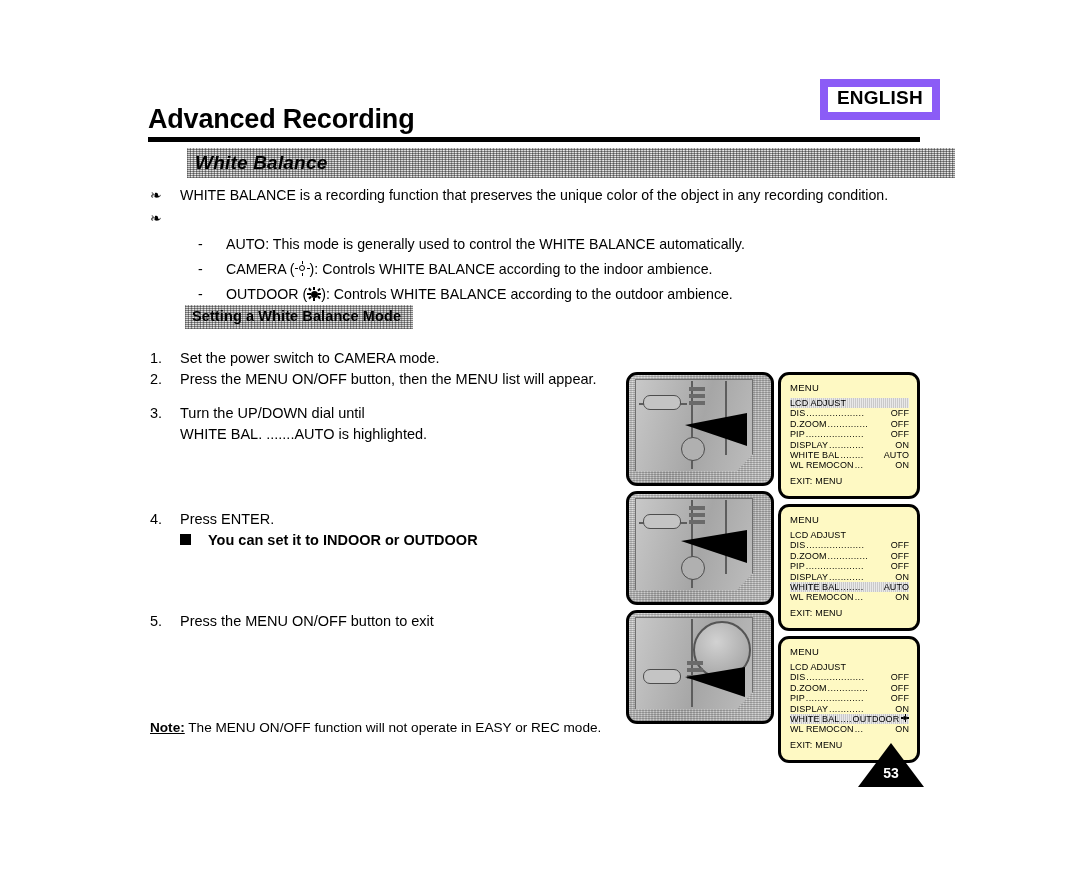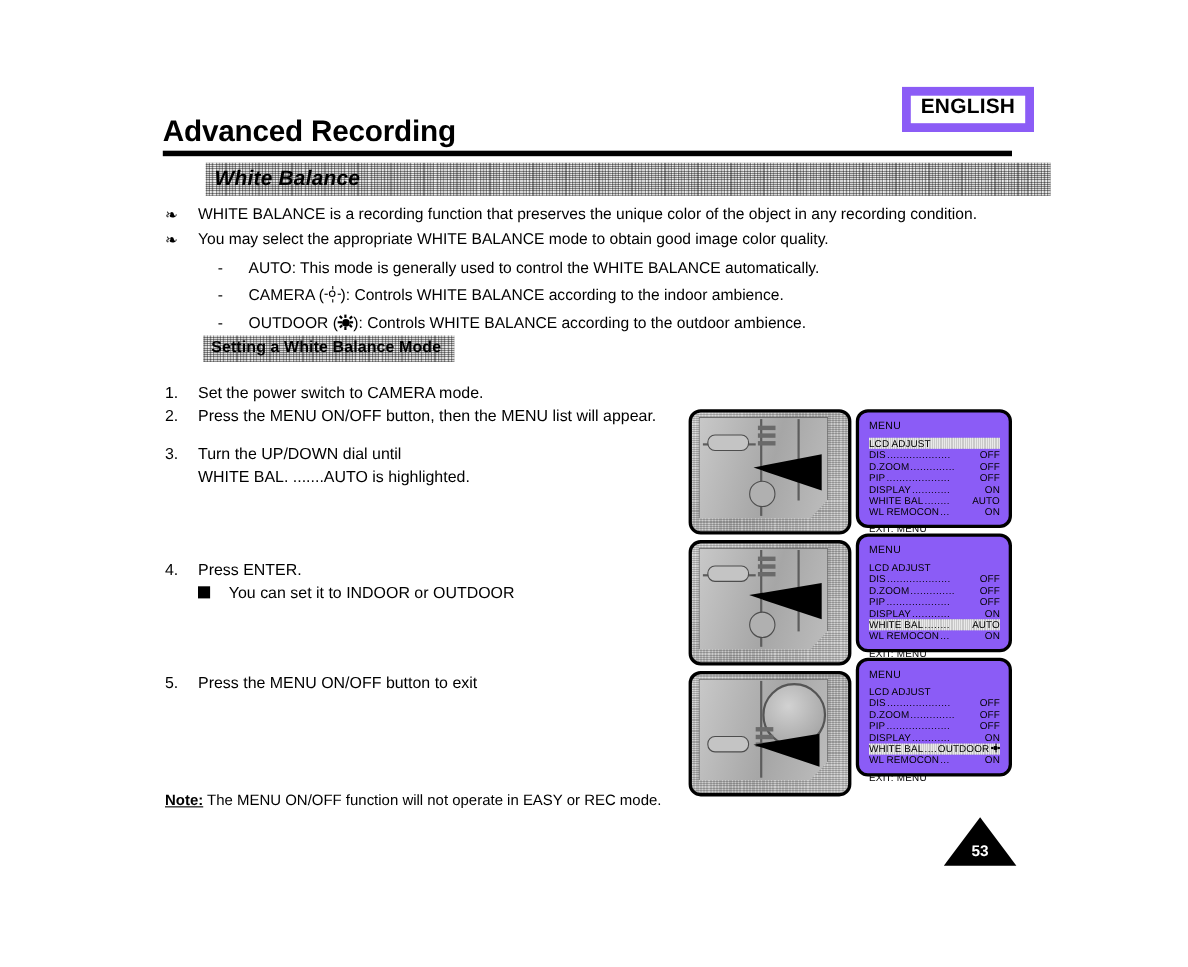--- a/index.html
+++ b/index.html
@@ -86,21 +86,21 @@
   .icn-outdoor .s5{left:1.4px;top:1.4px;width:1.6px;height:3.2px;transform:rotate(-45deg);}
   .icn-outdoor .s6{left:11px;top:9.4px;width:1.6px;height:3.2px;transform:rotate(-45deg);}
   .icn-outdoor .s7{left:11px;top:1.4px;width:1.6px;height:3.2px;transform:rotate(45deg);}
   .icn-outdoor .s8{left:1.4px;top:9.4px;width:1.6px;height:3.2px;transform:rotate(45deg);}
 
   
   .steps{position:absolute;left:150px;top:348px;width:470px;}
   .step{display:flex;align-items:flex-start;}
   .snum{width:30px;flex:0 0 30px;font-size:14.5px;line-height:21px;}
   .stext{font-size:14.5px;line-height:21px;}
-  .sqrow{display:flex;align-items:flex-end;padding-left:30px;}
+  .sqrow{display:flex;align-items:flex-end;padding-left:30px;font-weight:bold;}
   .sq{width:28px;flex:0 0 28px;font-size:14.5px;line-height:21px;}
   .sq b{display:inline-block;width:11px;height:11px;background:#000;}
 
   
   .note{position:absolute;left:150px;top:720px;font-size:13.6px;}
   .note u{font-weight:bold;}
 
   
   .pagenum{position:absolute;left:858px;top:743px;width:66px;height:44px;}
   .pagenum .tri{
@@ -150,22 +150,22 @@
     background:radial-gradient(circle at 40% 35%,#d2d2d2,#9a9a9a);
   }
   .photo .arrow{position:absolute;width:0;height:0;}
   .arw-a{left:56px;top:38px;border-top:12px solid transparent;border-bottom:21px solid transparent;border-right:62px solid #000;}
   .arw-b{left:52px;top:36px;border-top:11px solid transparent;border-bottom:22px solid transparent;border-right:66px solid #000;}
   .arw-c{left:56px;top:54px;border-top:10px solid transparent;border-bottom:20px solid transparent;border-right:60px solid #000;}
 
   
   .menus{position:absolute;left:778px;top:372px;}
   .menu{
-    position:relative;width:142px;height:108px;margin-bottom:5px;
-    border:3px solid #000;border-radius:11px;background:#8b5cf6;
+    position:relative;width:142px;height:127px;margin-bottom:5px;
+    border:3px solid #000;border-radius:11px;background:#fef9c3;
     box-sizing:border-box;padding:7px 8px 0 9px;
   }
   .menu .mtitle{font-size:9.5px;letter-spacing:.3px;margin-bottom:5px;}
   .mrow{
     position:relative;font-size:9px;letter-spacing:.1px;height:10.4px;
     white-space:nowrap;display:flex;align-items:baseline;
   }
   .mrow .lbl{flex:0 0 auto;}
   .mrow .dots{
     flex:1 1 auto;overflow:hidden;margin:0 1px;
@@ -198,21 +198,20 @@
     <span>White Balance</span>
   </div>
 
   <div class="intro">
     <div class="brow">
       <div class="bmark">❧</div>
       <div class="btext">WHITE BALANCE is a recording function that preserves the unique color of the object in any recording condition.</div>
     </div>
     <div class="brow">
       <div class="bmark">❧</div>
-      <div class="btext">You may select the appropriate WHITE BALANCE mode to obtain good image color quality.</div>
     </div>
 
     <div class="subrow" style="margin-top:6px;">
       <div class="dash">-</div>
       <div class="subtext">AUTO: This mode is generally used to control the WHITE BALANCE automatically.</div>
     </div>
 
     <div class="subrow">
       <div class="dash">-</div>
       <div class="subtext">

